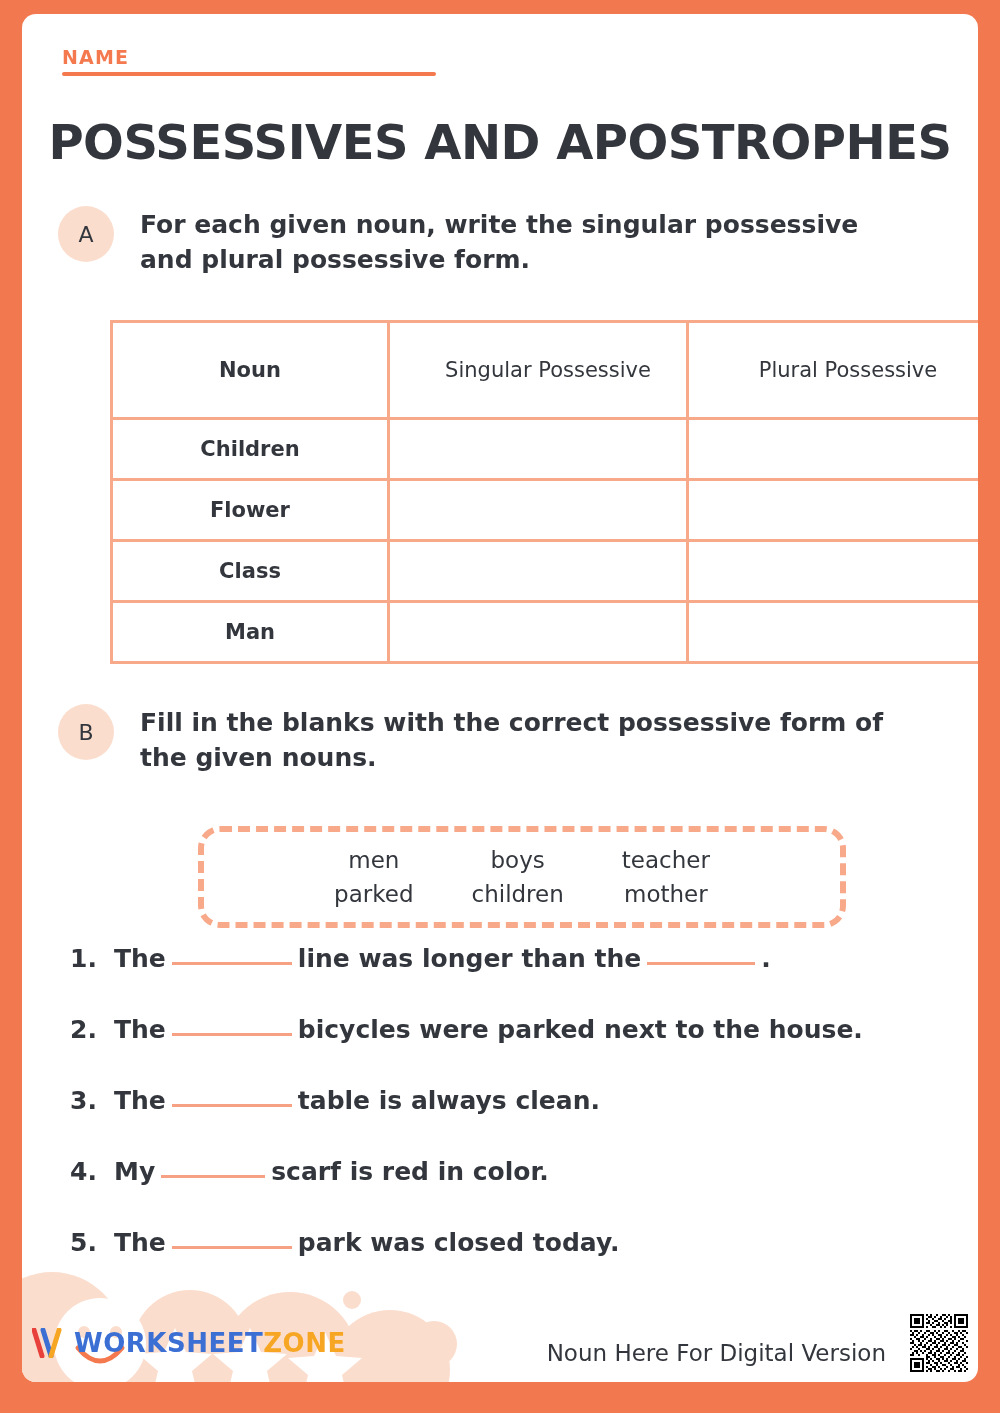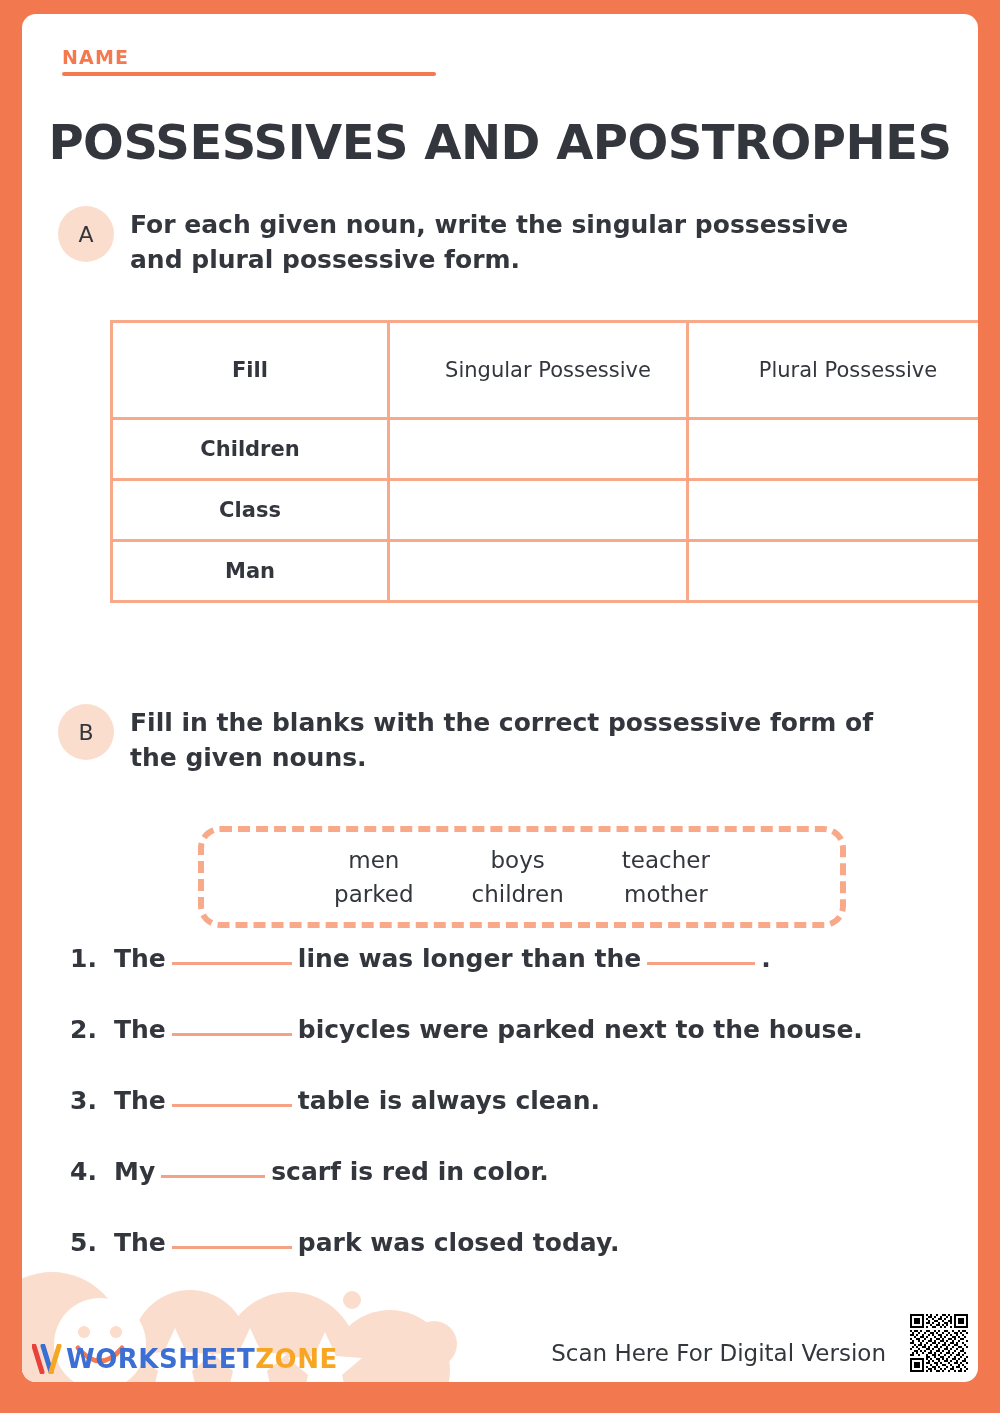--- a/index.html
+++ b/index.html
@@ -82,21 +82,21 @@
     border-radius: 50%;
     background: #FBDDCD;
     color: #33373D;
     font-size: 22px;
     display: flex;
     align-items: center;
     justify-content: center;
     font-family: "DejaVu Sans", sans-serif;
   }
   .section-text {
-    margin-left: 16px;
+    margin-left: 26px;
     font-size: 25px;
     line-height: 1.38;
     color: #33373D;
     font-weight: bold;
     font-family: "DejaVu Sans", sans-serif;
     max-width: 760px;
     padding-top: 2px;
   }
 
   #section-a { left: 36px; top: 192px; }
@@ -200,24 +200,24 @@
     position: absolute;
     left: 0;
     bottom: 0;
     width: 956px;
     height: 130px;
     pointer-events: none;
   }
   .footer-logo {
     position: absolute;
     left: 10px;
-    bottom: 8px;
+    bottom: 24px;
     display: flex;
     align-items: center;
-    gap: 0;
+    gap: 8px;
   }
   .logo-text {
     font-size: 26px;
     font-weight: bold;
     letter-spacing: 0.5px;
     font-family: "DejaVu Sans", sans-serif;
     white-space: nowrap;
   }
   .logo-worksheet { color: #3B6FD4; }
   .logo-zone { color: #F6A623; }
@@ -256,28 +256,33 @@
     <div class="title">POSSESSIVES AND APOSTROPHES</div>
 
     <div class="section" id="section-a">
       <div class="badge">A</div>
       <div class="section-text">For each given noun, write the singular possessive and plural possessive form.</div>
     </div>
 
     <table class="noun-table">
       <thead>
         <tr>
-          <th class="col-noun">Fill</th>
+          <th class="col-noun">Noun</th>
           <th class="col-sing hdr-plain">Singular Possessive</th>
           <th class="col-plur hdr-plain">Plural Possessive</th>
         </tr>
       </thead>
       <tbody>
         <tr>
           <td>Children</td>
+          <td></td>
+          <td></td>
+        </tr>
+        <tr>
+          <td>Flower</td>
           <td></td>
           <td></td>
         </tr>
         <tr>
           <td>Class</td>
           <td></td>
           <td></td>
         </tr>
         <tr>
           <td>Man</td>
@@ -374,21 +379,21 @@
 
     <div class="footer-logo">
       <svg width="34" height="30" viewBox="0 0 34 30">
         <path d="M2 2 L10 28" stroke="#E8413B" stroke-width="5" stroke-linecap="round" fill="none"></path>
         <path d="M11 2 L19 28" stroke="#3B6FD4" stroke-width="5" stroke-linecap="round" fill="none"></path>
         <path d="M27 2 L19 28" stroke="#F6A623" stroke-width="5" stroke-linecap="round" fill="none"></path>
       </svg>
       <span class="logo-text"><span class="logo-worksheet">WORKSHEET</span><span class="logo-zone">ZONE</span></span>
     </div>
 
-    <div class="scan-text">Scan Here For Digital Version</div>
+    <div class="scan-text">Noun Here For Digital Version</div>
     <div class="qr-box">
       <svg viewBox="0 0 29 29" width="58" height="58" shape-rendering="crispEdges">
         <rect width="29" height="29" fill="#ffffff"></rect>
         <g fill="#000000">
           <rect x="0" y="0" width="7" height="1"></rect>
             <rect x="0" y="6" width="7" height="1"></rect>
           <rect x="0" y="0" width="1" height="7"></rect>
             <rect x="6" y="0" width="1" height="7"></rect>
           <rect x="2" y="2" width="3" height="3"></rect>
           <rect x="22" y="0" width="7" height="1"></rect>

